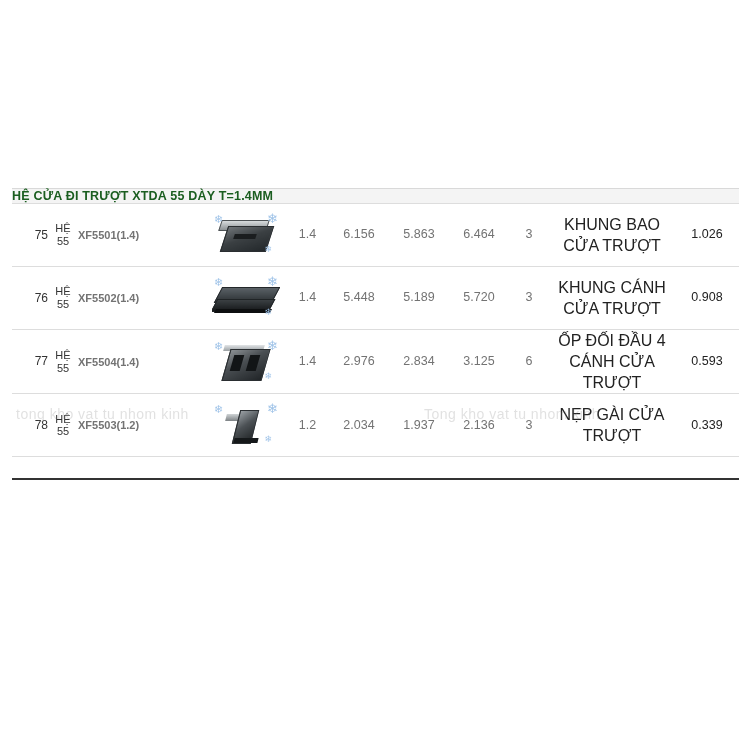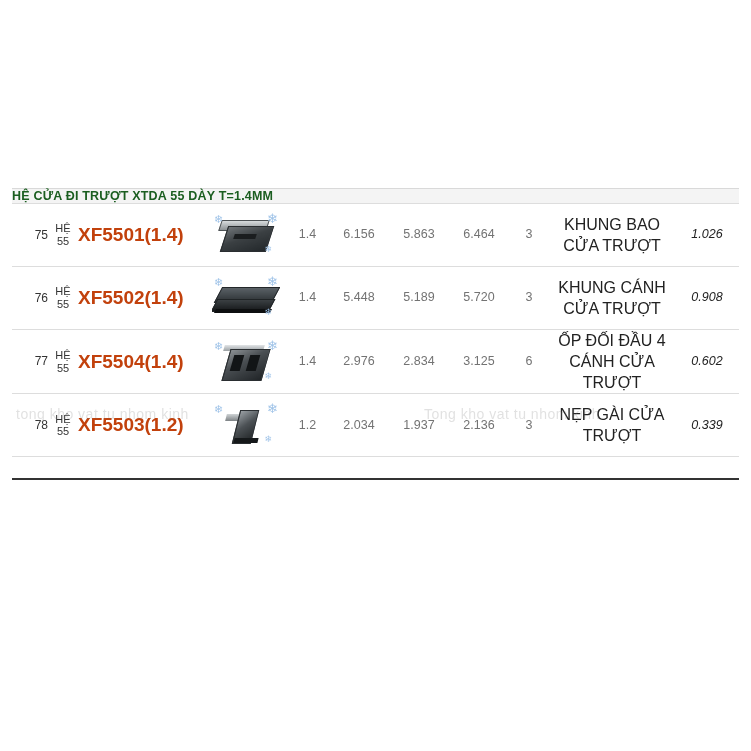--- a/index.html
+++ b/index.html
@@ -77,34 +77,34 @@
 
   .cell {
     text-align: center;
     font-size: 12px;
     color: #222222;
     line-height: 1.25;
   }
   .cell-idx { font-size: 12px; color: #333; text-align: right; }
   .cell-sys { font-size: 11px; color: #333; line-height: 1.15; margin-left: 33px; }
   .cell-code {
-    font-size: 19px;
+    font-size: 11px;
     font-weight: bold;
-    color: #c2410c;
+    color: #737373;
     text-align: left;
     padding-left: 14px;
   }
   .cell-name {
     font-size: 16px;
     color: #222222;
     line-height: 1.32;
     padding: 0 4px;
   }
   .cell-num { font-size: 12.5px; color: #737373; }
-  .cell-unit { font-size: 12.5px; color: #222222; font-style: italic; }
+  .cell-unit { font-size: 12.5px; color: #222222; }
 
   
   .img-cell { text-align: center; }
   .thumb {
     position: relative;
     width: 68px;
     height: 50px;
     margin: 0 auto;
     overflow: hidden;
   }
@@ -330,21 +330,21 @@
               <span class="snow s2">❄</span>
               <span class="snow s3">❄</span>
             </div>
           </td>
           <td class="cell cell-num">1.4</td>
           <td class="cell cell-num">2.976</td>
           <td class="cell cell-num">2.834</td>
           <td class="cell cell-num">3.125</td>
           <td class="cell cell-num">6</td>
           <td class="cell cell-name">ỐP ĐỐI ĐẦU 4 CÁNH CỬA TRƯỢT</td>
-          <td class="cell cell-unit">0.602</td>
+          <td class="cell cell-unit">0.593</td>
         </tr>
 
         <tr class="row">
           <td class="cell cell-idx">78</td>
           <td class="cell cell-sys">HỆ 55</td>
           <td class="cell-code">XF5503(1.2)</td>
           <td class="img-cell">
             <div class="thumb p4">
               <div class="wing"></div>
                 <div class="bar"></div>

